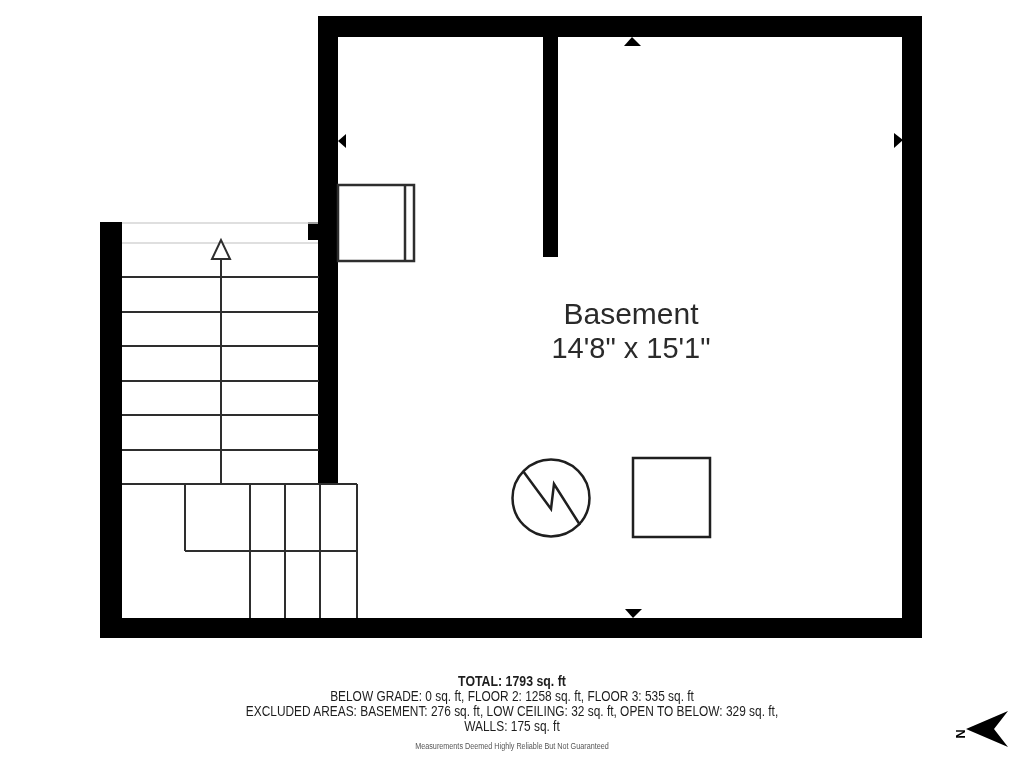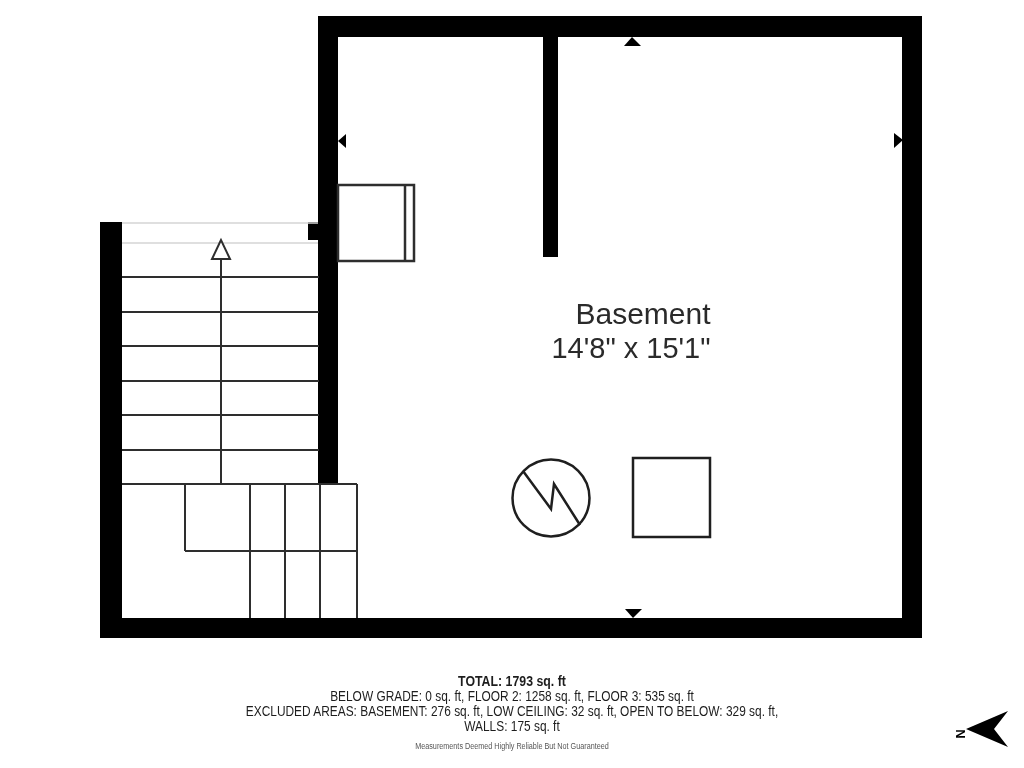--- a/index.html
+++ b/index.html
@@ -4,21 +4,21 @@
 <style>
   html,body{margin:0;padding:0;background:#fff;}
   .canvas{
     position:relative;width:1024px;height:768px;background:#ffffff;
     font-family:"Liberation Sans","DejaVu Sans",sans-serif;overflow:hidden;
   }
   .plan-svg{position:absolute;left:0;top:0;}
   .plan-svg text{font-family:"Liberation Sans","DejaVu Sans",sans-serif;}
   .room-label{
     position:absolute;left:631px;top:296px;transform:translateX(-50%);
-    text-align:right;color:#2a2a2a;white-space:nowrap;
+    text-align:center;color:#2a2a2a;white-space:nowrap;
   }
   .room-name{font-size:30px;line-height:35px;}
   .room-dims{font-size:29px;line-height:35px;}
   .summary{
     position:absolute;left:0;top:674px;width:1024px;text-align:center;
     color:#1d1d1d;font-size:14px;line-height:15px;
     transform:scaleX(0.85);transform-origin:512px 0;white-space:nowrap;
   }
   .summary-total{font-weight:bold;font-size:14.5px;}
   .disclaimer{margin-top:5px;font-size:8.5px;color:#555555;}

